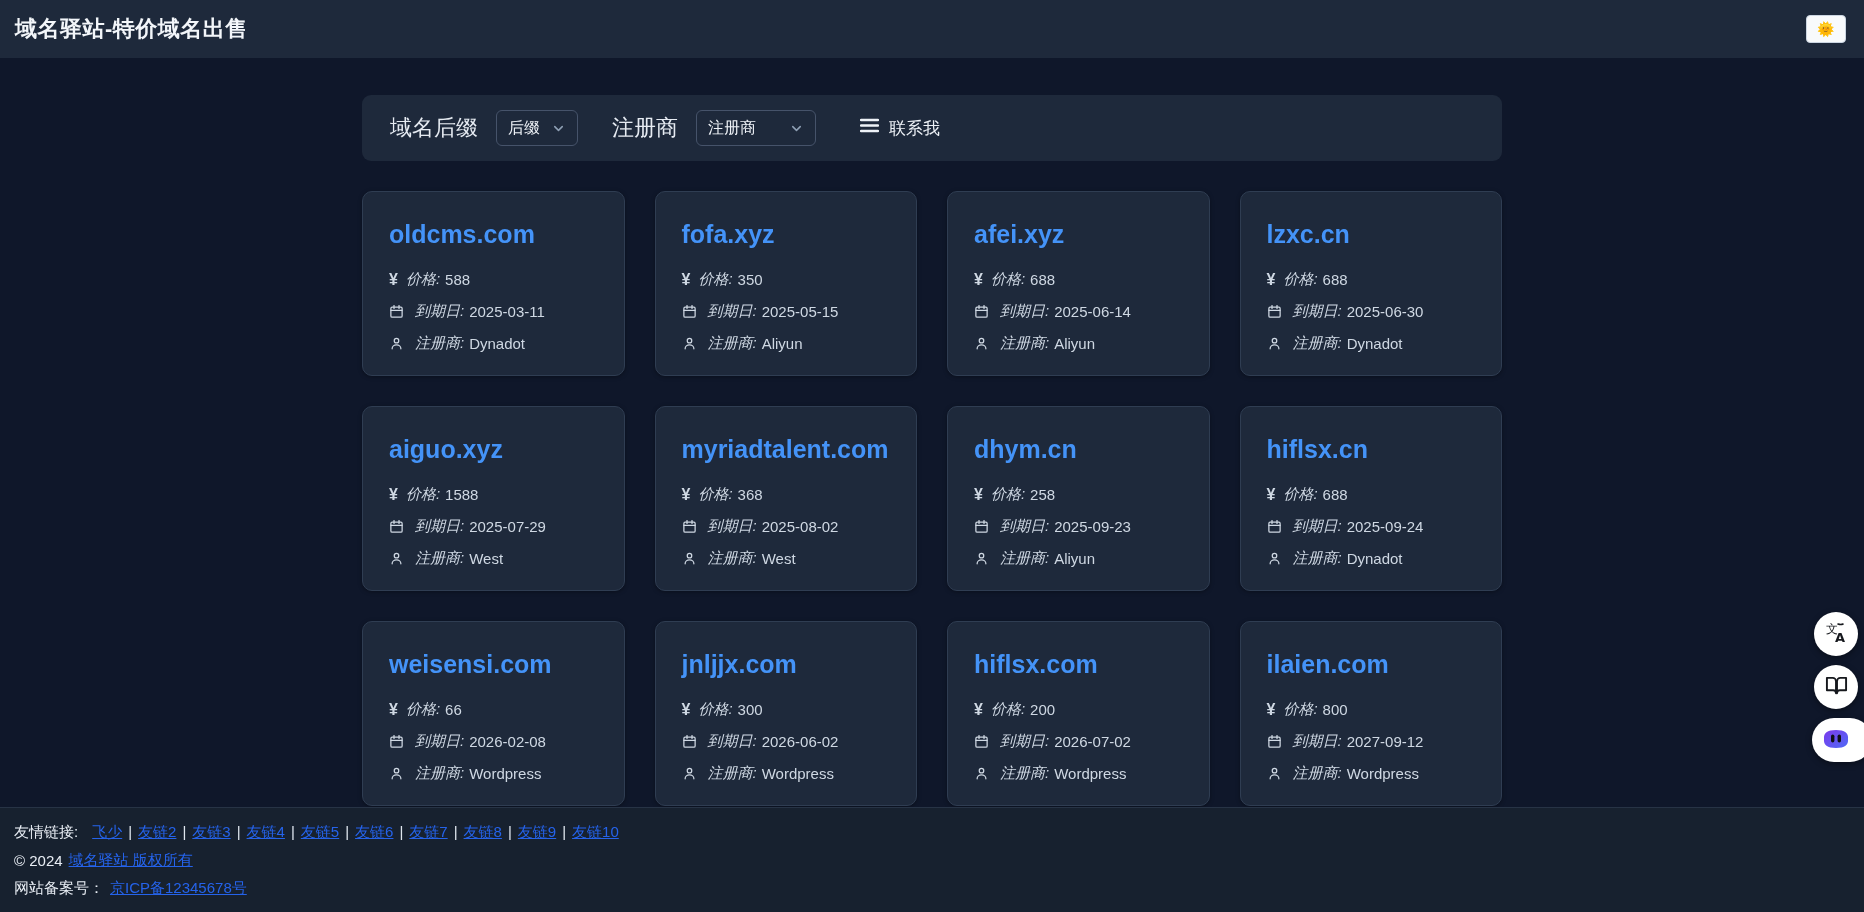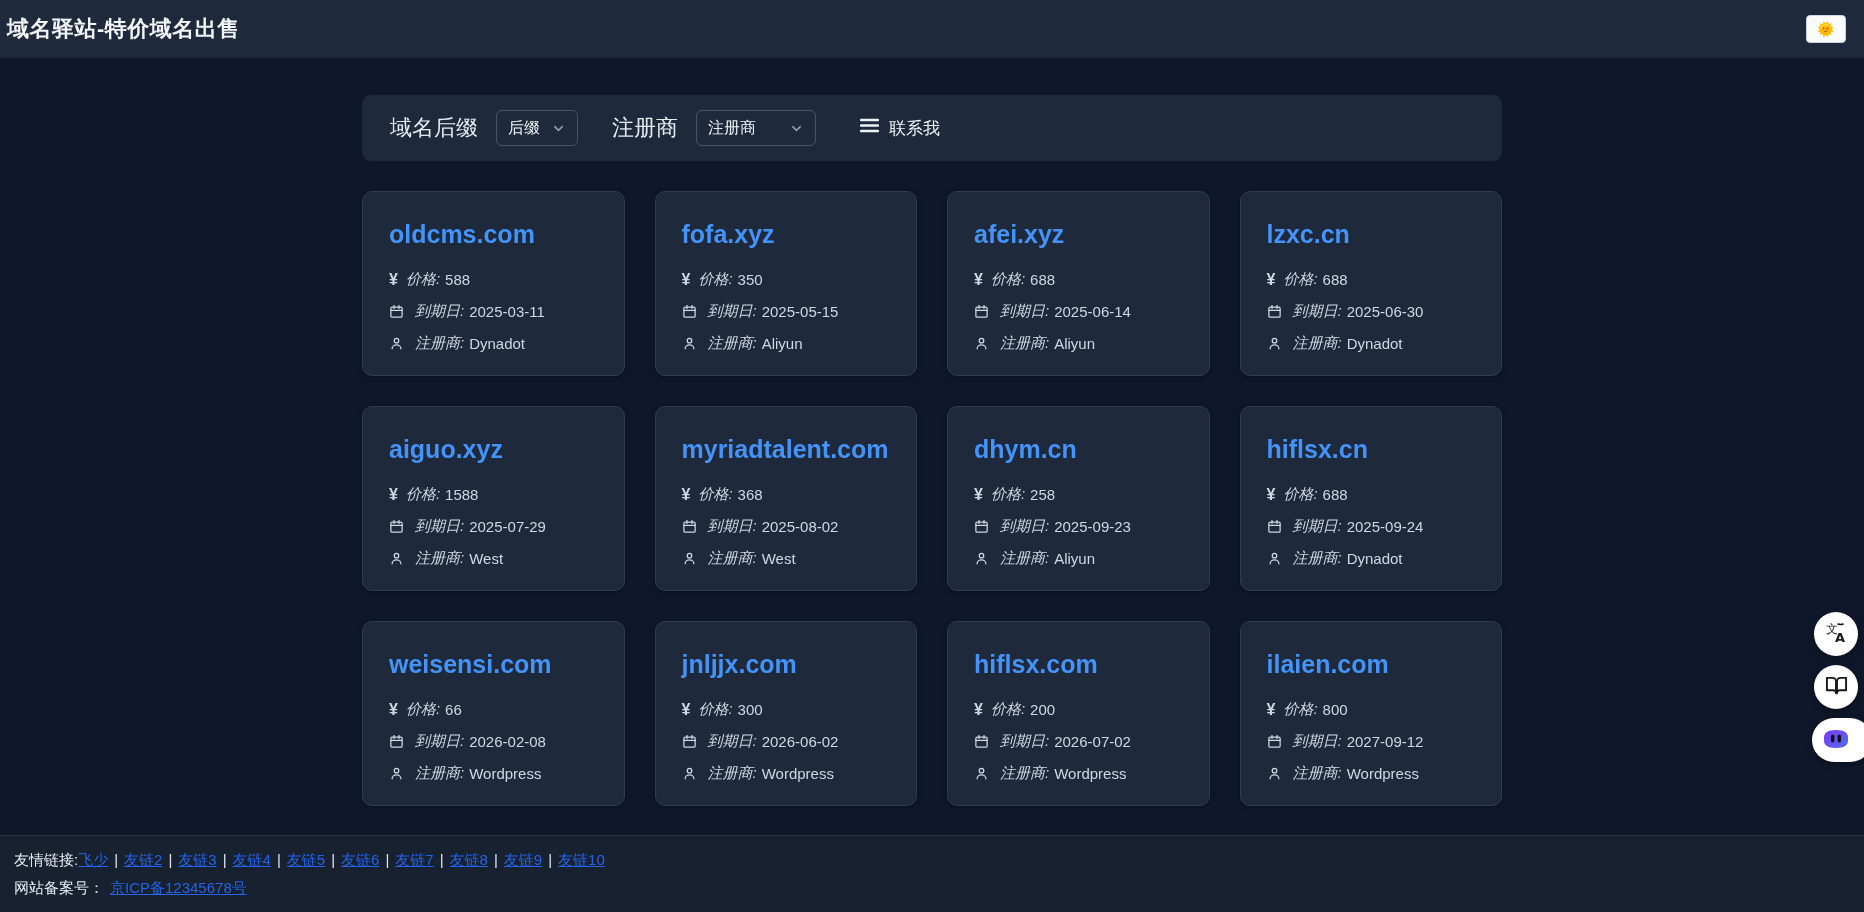--- a/index.html
+++ b/index.html
@@ -17,21 +17,21 @@
     background:var(--page-bg);
     font-family:"Liberation Sans","DejaVu Sans",sans-serif;
     color:var(--text);
     position:relative;
   }
   
   .header{
     height:58px;
     background:var(--panel-bg);
     display:flex;align-items:center;
-    padding:0 18px 0 7px;
+    padding:0 18px 0 15px;
     position:relative;
   }
   .header h1{
     color:#f3f6fa;font-size:22px;font-weight:700;letter-spacing:.5px;
   }
   .theme-btn{
     position:absolute;right:18px;top:15px;
     width:40px;height:28px;border:1px solid #cbd5e1;border-radius:4px;
     background:#f8fafc;display:flex;align-items:center;justify-content:center;
     font-size:14px;cursor:pointer;line-height:1;
@@ -91,21 +91,21 @@
   .footer{
     position:absolute;left:0;right:0;bottom:0;
     background:var(--footer-bg);
     border-top:1px solid #273345;
     padding:15px 14px 14px 14px;
     font-size:15px;color:#e8edf4;
   }
   .footer .row{margin-bottom:9px;display:flex;align-items:center;flex-wrap:wrap;}
   .footer .row:last-child{margin-bottom:0;}
   .footer a{color:var(--footer-link);text-decoration:underline;}
-  .footer .flabel{}
+  .footer .flabel{margin-right:14px;}
   .footer .sep{color:#dfe6ee;margin:0 6px;}
   .footer .cp-prefix{margin-right:6px;}
   
   .float-stack{position:absolute;right:6px;top:612px;display:flex;flex-direction:column;gap:9px;align-items:flex-end;}
   .fab{
     width:44px;height:44px;border-radius:50%;
     background:#ffffff;border:none;cursor:pointer;
     display:flex;align-items:center;justify-content:center;
     box-shadow:0 2px 6px rgba(0,0,0,.4);
   }
@@ -563,16 +563,20 @@
     </span>
   </button>
 </div>
 
 <div class="footer">
   <div class="row">
     <span class="flabel">友情链接:</span>
     <span><a href="#">飞少</a><span class="sep">|</span><a href="#">友链2</a><span class="sep">|</span><a href="#">友链3</a><span class="sep">|</span><a href="#">友链4</a><span class="sep">|</span><a href="#">友链5</a><span class="sep">|</span><a href="#">友链6</a><span class="sep">|</span><a href="#">友链7</a><span class="sep">|</span><a href="#">友链8</a><span class="sep">|</span><a href="#">友链9</a><span class="sep">|</span><a href="#">友链10</a></span>
   </div>
   <div class="row">
+    <span class="cp-prefix">© 2024</span>
+    <a href="#">域名驿站 版权所有</a>
+  </div>
+  <div class="row">
     <span class="flabel" style="margin-right:6px;">网站备案号：</span>
     <a href="#">京ICP备12345678号</a>
   </div>
 </div>
 
 </body></html>

